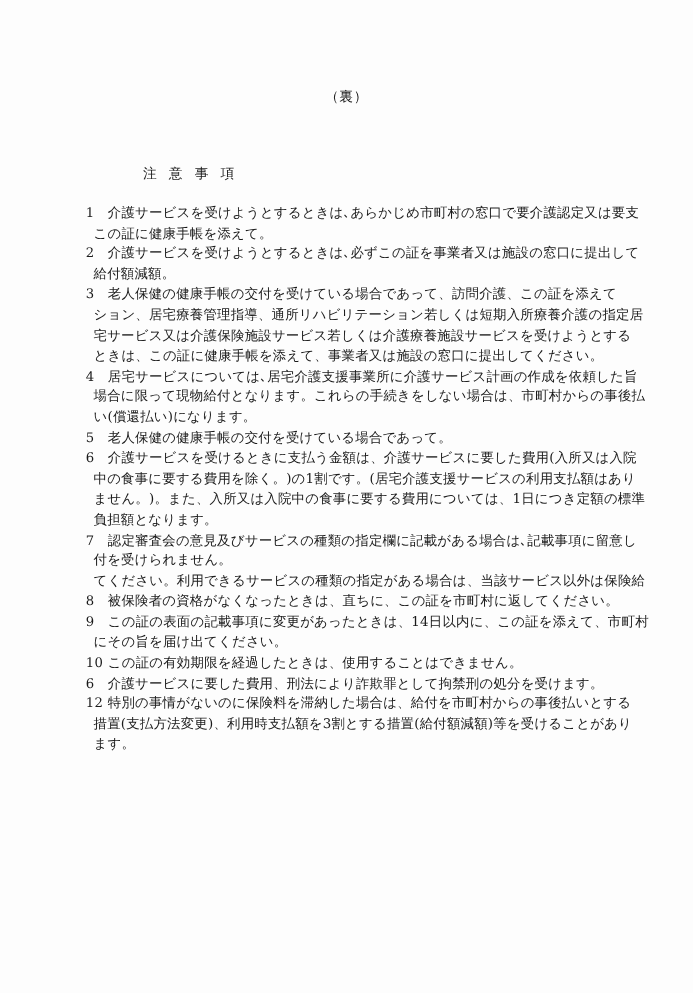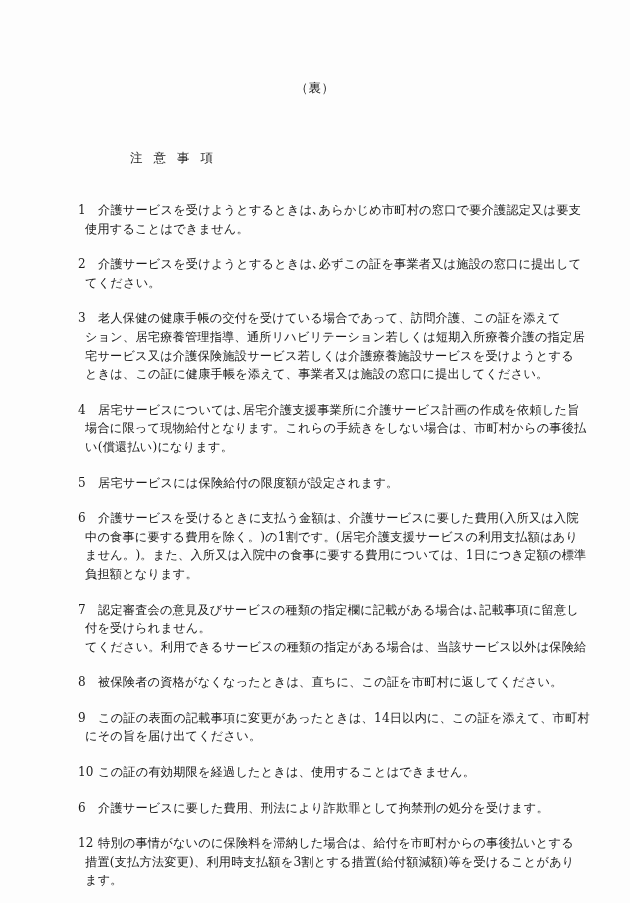--- a/index.html
+++ b/index.html
@@ -52,21 +52,20 @@
     .note-num {
       position: absolute;
       left: 0;
       top: 0;
       width: 18px;
       font-size: 12px;
     }
     .note-text {
       display: block;
       text-indent: 0;
-      margin-top: 17px;
     }
     .note-line {
       display: block;
       white-space: nowrap;
     }
     .note-line.cont {
       margin-left: -13px;
     }
   </style>
 </head>
@@ -75,29 +74,29 @@
 <div>
   <div class="page-header">（裏）</div>
   <div class="section-title">注意事項</div>
 
   <ol class="notes">
 
     <li class="note">
       <span class="note-num">1</span>
       <span class="note-text">
         <span class="note-line">介護サービスを受けようとするときは､あらかじめ市町村の窓口で要介護認定又は要支</span>
-        <span class="note-line cont">使用することはできません。</span>
+        <span class="note-line cont">この証に健康手帳を添えて。</span>
       </span>
     </li>
 
     <li class="note">
       <span class="note-num">2</span>
       <span class="note-text">
         <span class="note-line">介護サービスを受けようとするときは､必ずこの証を事業者又は施設の窓口に提出して</span>
-        <span class="note-line cont">てください。</span>
+        <span class="note-line cont">給付額減額。</span>
       </span>
     </li>
 
     <li class="note">
       <span class="note-num">3</span>
       <span class="note-text">
         <span class="note-line">老人保健の健康手帳の交付を受けている場合であって、訪問介護、この証を添えて</span>
         <span class="note-line cont">ション、居宅療養管理指導、通所リハビリテーション若しくは短期入所療養介護の指定居</span>
         <span class="note-line cont">宅サービス又は介護保険施設サービス若しくは介護療養施設サービスを受けようとする</span>
         <span class="note-line cont">ときは、この証に健康手帳を添えて、事業者又は施設の窓口に提出してください。</span>
@@ -109,21 +108,21 @@
       <span class="note-text">
         <span class="note-line">居宅サービスについては､居宅介護支援事業所に介護サービス計画の作成を依頼した旨</span>
         <span class="note-line cont">場合に限って現物給付となります。これらの手続きをしない場合は、市町村からの事後払</span>
         <span class="note-line cont">い(償還払い)になります。</span>
       </span>
     </li>
 
     <li class="note">
       <span class="note-num">5</span>
       <span class="note-text">
-        <span class="note-line">居宅サービスには保険給付の限度額が設定されます。</span>
+        <span class="note-line">老人保健の健康手帳の交付を受けている場合であって。</span>
       </span>
     </li>
 
     <li class="note">
       <span class="note-num">6</span>
       <span class="note-text">
         <span class="note-line">介護サービスを受けるときに支払う金額は、介護サービスに要した費用(入所又は入院</span>
         <span class="note-line cont">中の食事に要する費用を除く。)の1割です。(居宅介護支援サービスの利用支払額はあり</span>
         <span class="note-line cont">ません。)。また、入所又は入院中の食事に要する費用については、1日につき定額の標準</span>
         <span class="note-line cont">負担額となります。</span>

